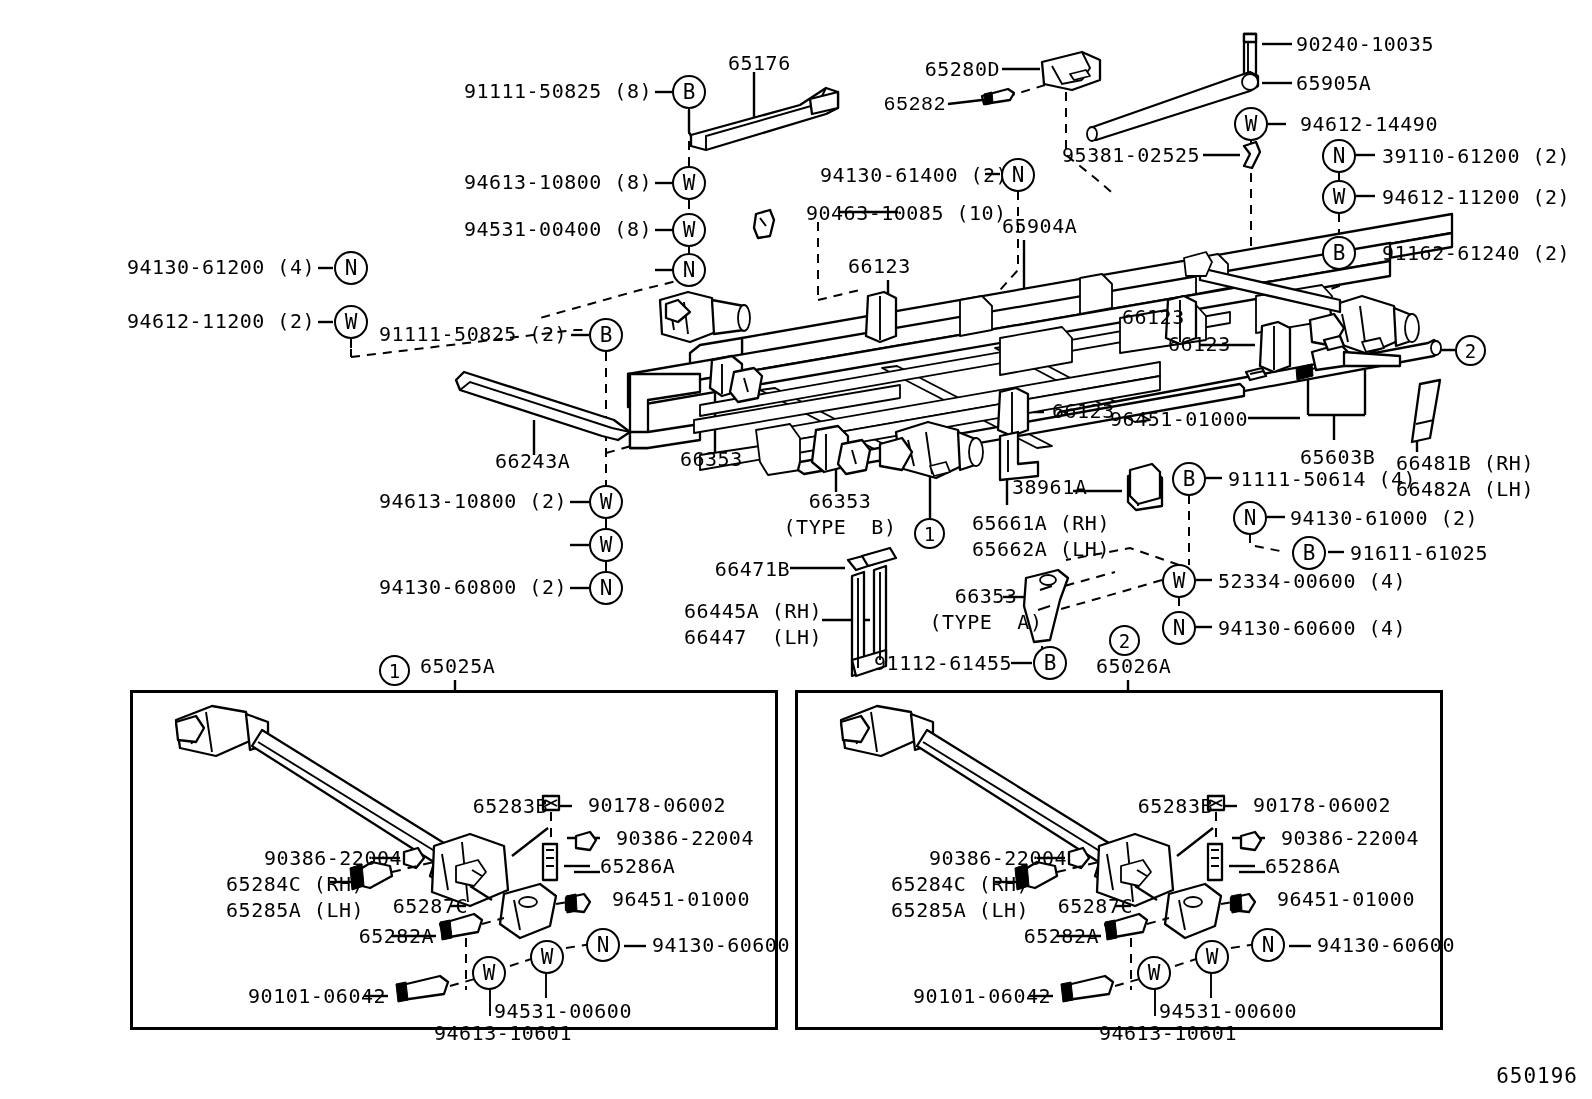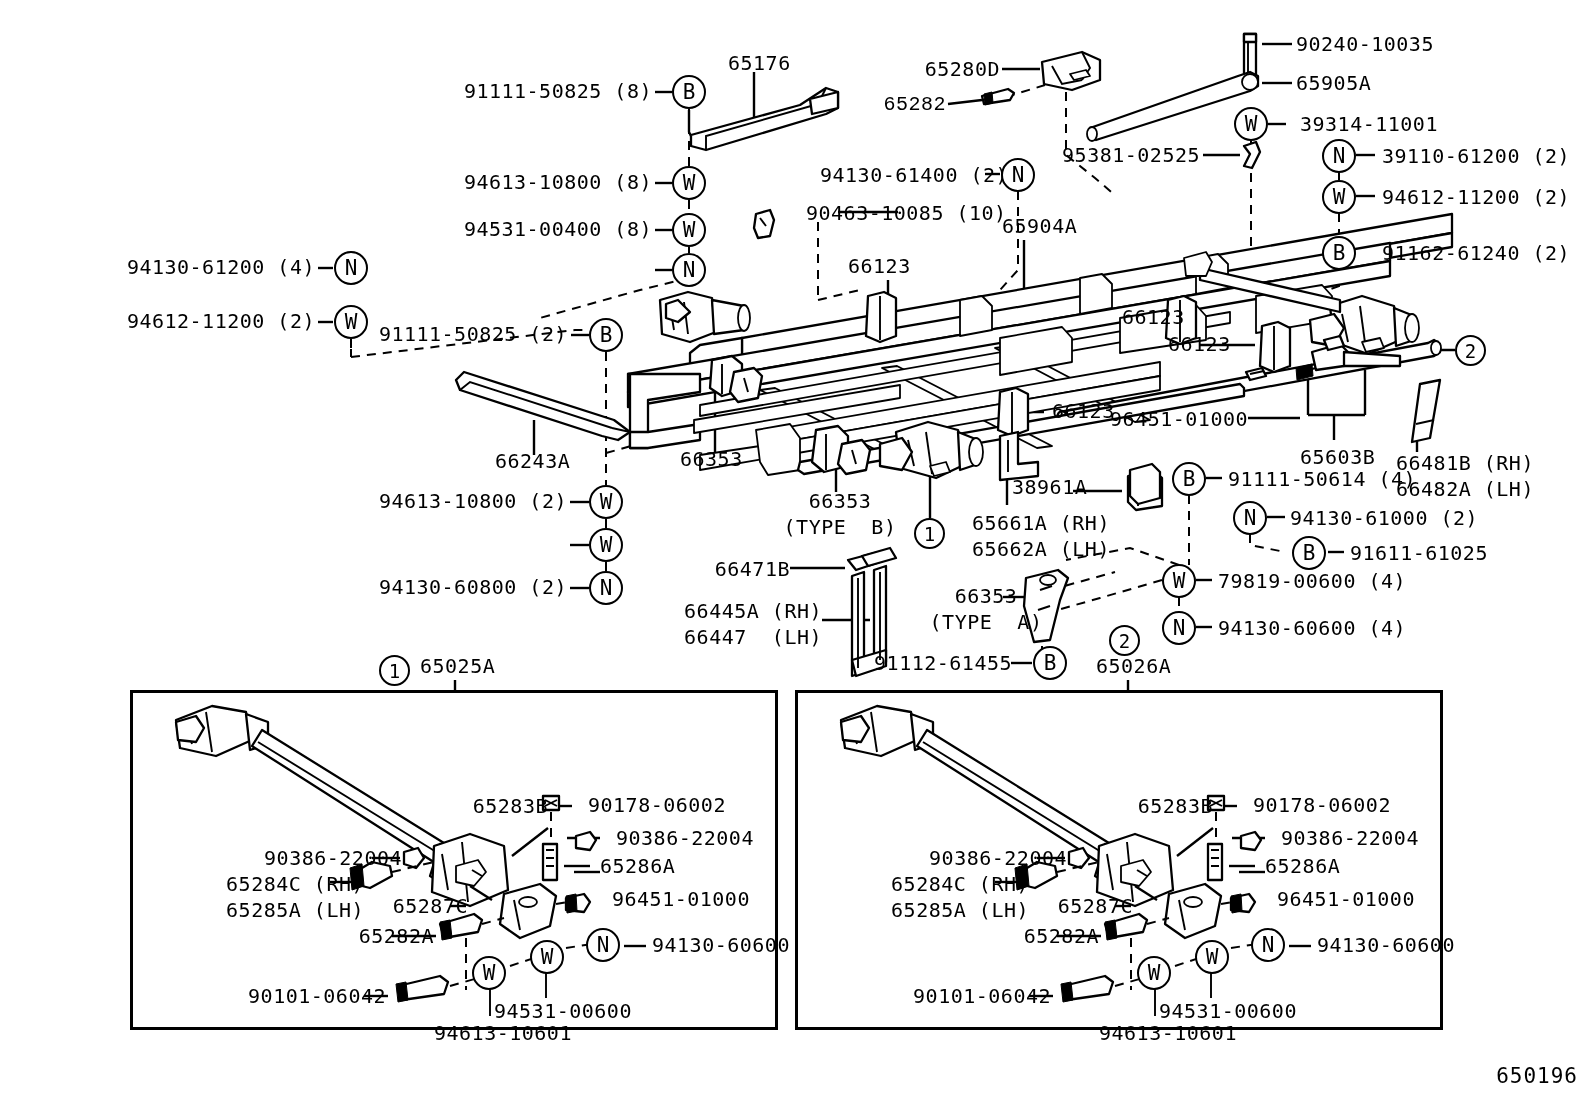--- a/index.html
+++ b/index.html
@@ -367,21 +367,21 @@
   <div class="bubble" style="left:589px;top:528px;">W</div>
 
   <div class="lbl r" style="left:215px;top:576px;width:352px;">94130-60800 (2)</div>
   <div class="bubble" style="left:589px;top:571px;">N</div>
 
   <div class="lbl" style="left:728px;top:52px;">65176</div>
   <div class="lbl r" style="left:860px;top:58px;width:140px;">65280D</div>
   <div class="lbl r" style="left:820px;top:94px;width:126px;font-family:Liberation Mono, monospace;">65282</div>
   <div class="lbl" style="left:1296px;top:33px;">90240-10035</div>
   <div class="lbl" style="left:1296px;top:72px;">65905A</div>
-  <div class="lbl" style="left:1300px;top:113px;">39314-11001</div>
+  <div class="lbl" style="left:1300px;top:113px;">94612-14490</div>
   <div class="bubble" style="left:1234px;top:107px;">W</div>
 
   <div class="lbl r" style="left:1040px;top:144px;width:160px;">95381-02525</div>
 
   <div class="lbl" style="left:1382px;top:145px;">39110-61200 (2)</div>
   <div class="bubble" style="left:1322px;top:139px;">N</div>
 
   <div class="lbl" style="left:1382px;top:186px;">94612-11200 (2)</div>
   <div class="bubble" style="left:1322px;top:180px;">W</div>
 
@@ -420,21 +420,21 @@
 
   <div class="lbl" style="left:1228px;top:468px;">91111-50614 (4)</div>
   <div class="bubble" style="left:1172px;top:462px;">B</div>
 
   <div class="lbl" style="left:1290px;top:507px;">94130-61000 (2)</div>
   <div class="bubble" style="left:1233px;top:501px;">N</div>
 
   <div class="lbl" style="left:1350px;top:542px;">91611-61025</div>
   <div class="bubble" style="left:1292px;top:536px;">B</div>
 
-  <div class="lbl" style="left:1218px;top:570px;">79819-00600 (4)</div>
+  <div class="lbl" style="left:1218px;top:570px;">52334-00600 (4)</div>
   <div class="bubble" style="left:1162px;top:564px;">W</div>
 
   <div class="lbl" style="left:1218px;top:617px;">94130-60600 (4)</div>
   <div class="bubble" style="left:1162px;top:611px;">N</div>
 
   <div class="lbl r" style="left:650px;top:558px;width:140px;">66471B</div>
   <div class="lbl r" style="left:640px;top:600px;width:182px;">66445A (RH)</div>
   <div class="lbl r" style="left:640px;top:626px;width:182px;">66447  (LH)</div>
 
   <div class="lbl c" style="left:905px;top:585px;width:162px;">66353</div>

